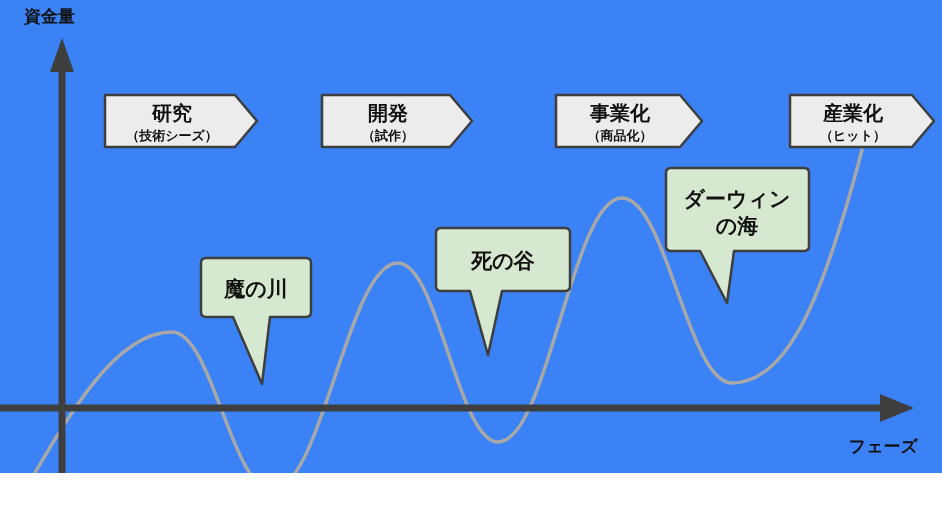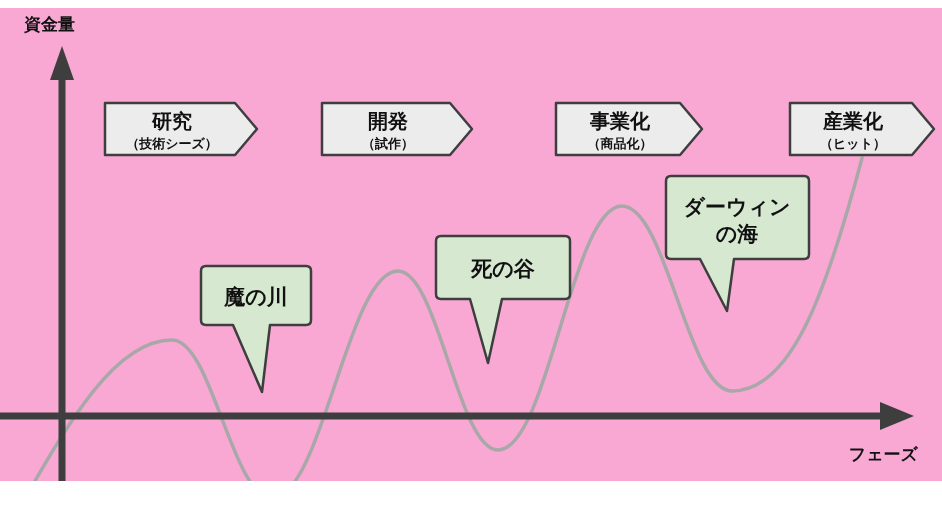--- a/index.html
+++ b/index.html
@@ -1,22 +1,21 @@
 <!DOCTYPE html>
 <html><head>
 <meta charset="utf-8">
 <style>
   html,body { margin:0; padding:0; background:#ffffff; }
   .canvas {
     position:relative;
     width:942px; height:473px;
-    background:#f9a8d4;
+    background:#3b82f6;
     font-family:"DejaVu Sans","Liberation Sans",sans-serif;
     overflow:hidden;
-    margin-top:8px;
   }
   svg { display:block; }
   .curve { fill:none; stroke:#a8a8a8; stroke-width:3.5; stroke-linecap:round; }
   .axis-line { stroke:#3e3e3e; stroke-width:7; }
   .axis-head { fill:#3e3e3e; stroke:none; }
   .phase-shape { fill:#ececec; stroke:#3e3e3e; stroke-width:2.5; stroke-linejoin:round; }
   .bubble-shape { fill:#d7e8d1; stroke:#3e3e3e; stroke-width:2.5; stroke-linejoin:round; }
   text { fill:#111111; font-weight:bold; }
   .axis-label   { font-size:17px; }
   .phase-label  { font-size:20px; text-anchor:middle; }

